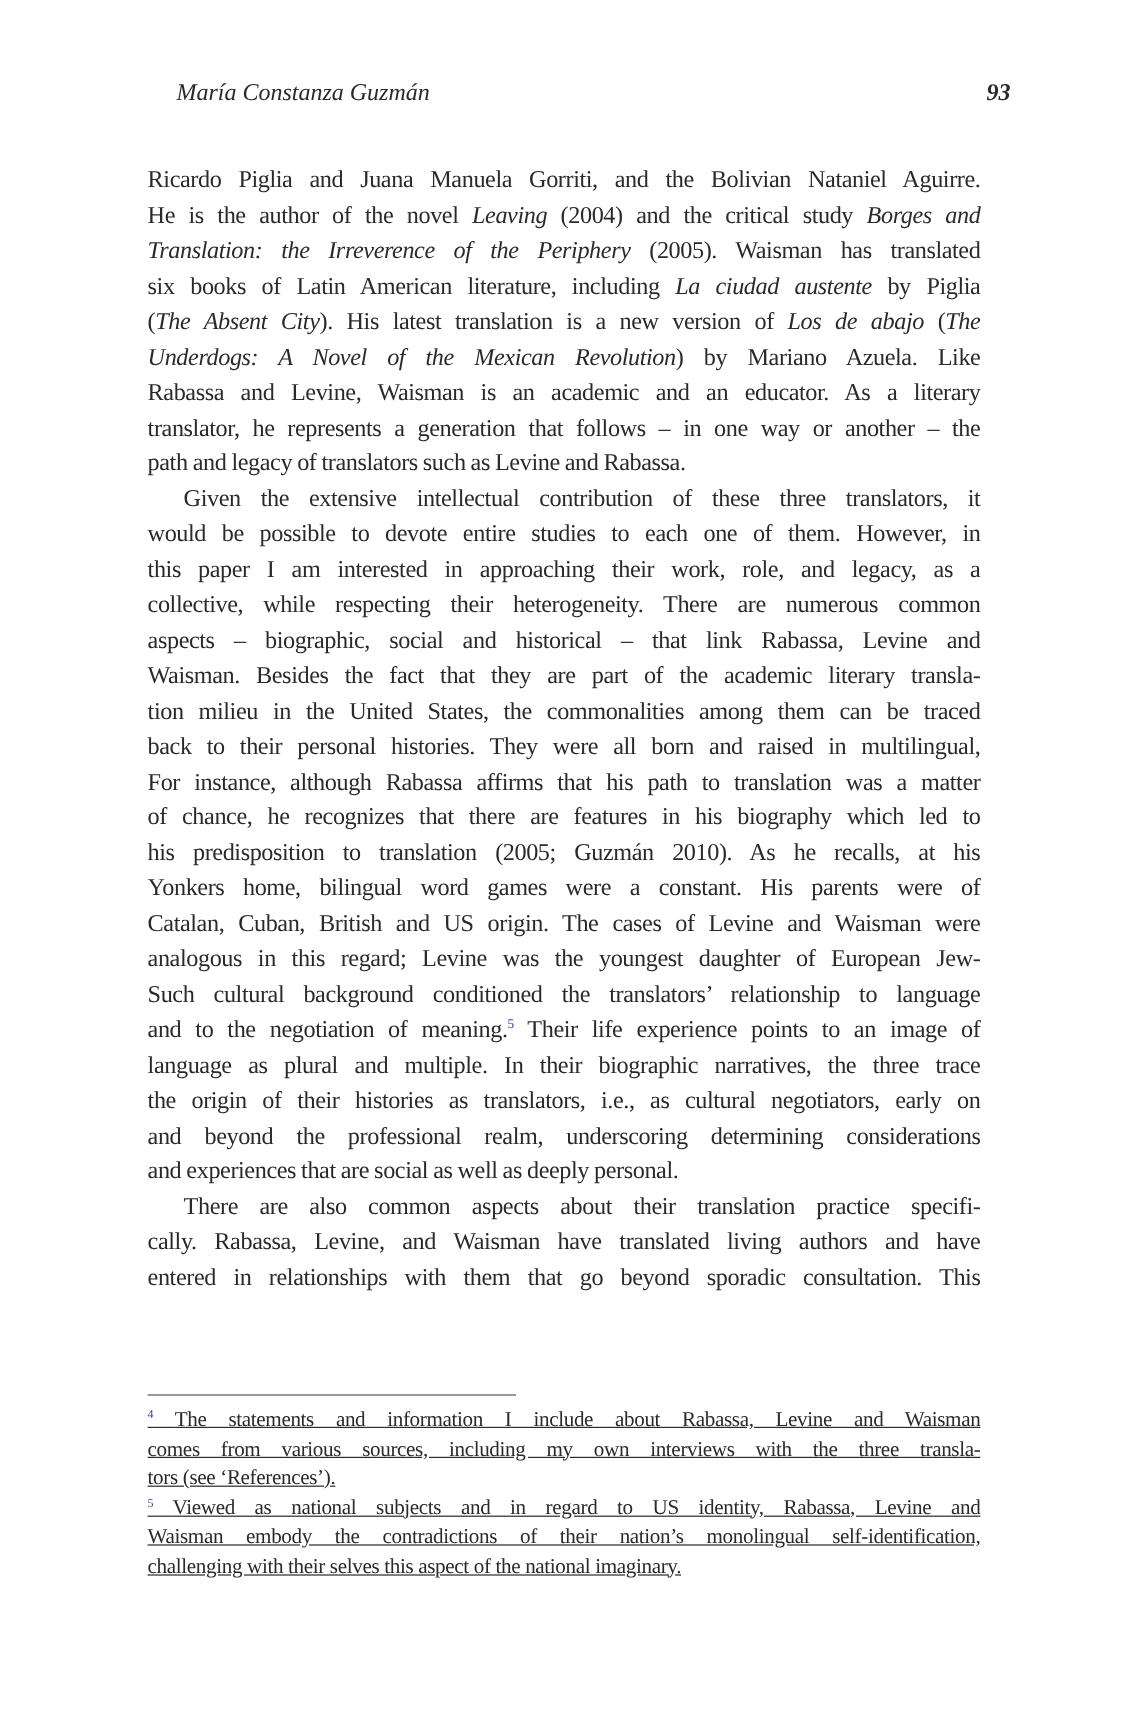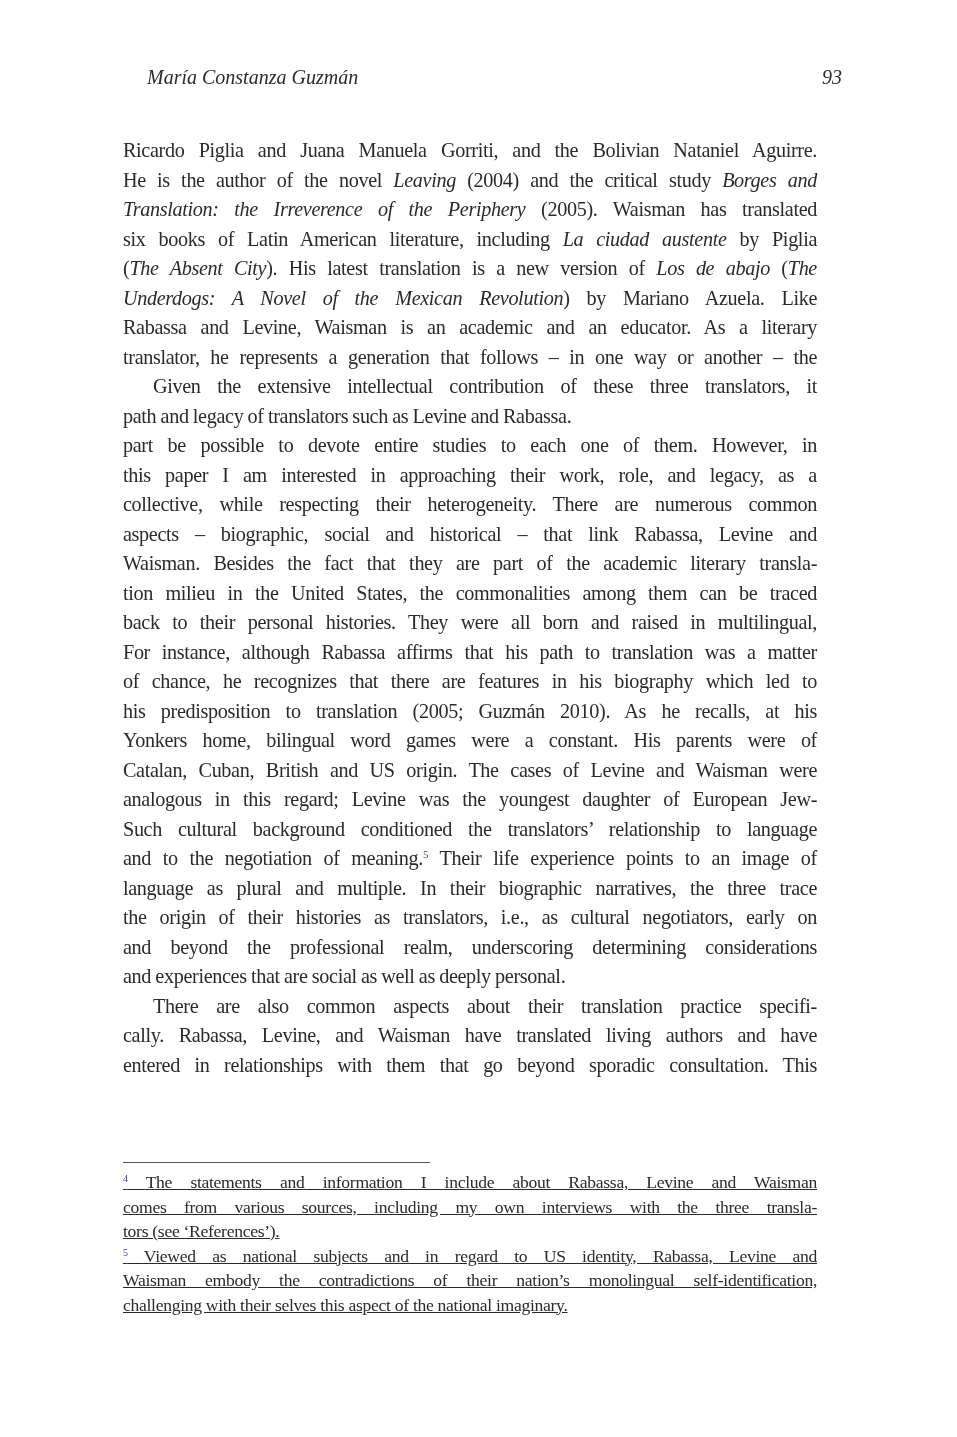--- a/index.html
+++ b/index.html
@@ -1,21 +1,21 @@
 <!DOCTYPE html>
 <html><head>
   <meta charset="utf-8">
   <style>
     html, body { margin: 0; padding: 0; background: #ffffff; }
     body { width: 957px; height: 1437px; position: relative; overflow: hidden;
            font-family: "Liberation Serif", serif; color: #2a2a2a; }
     .header { position: absolute; top: 66px; left: 122px; width: 695px; height: 26px;
               font-style: italic; font-size: 20px; margin-left: 25px; }
     .header .author { position: absolute; left: 0; top: 0; }
-    .header .pageno { position: absolute; right: 0; top: 0; }
+    .header .pageno { position: absolute; right: 0; top: 0; font-weight: bold; }
     .body { position: absolute; top: 136px; left: 123px; width: 694px; }
     .line { display: block; height: 29.5px; line-height: 29.5px; font-size: 20.2px;
             text-align: justify; text-align-last: justify; white-space: nowrap;
             letter-spacing: -0.35px; word-spacing: -0.5px; }
     .line.last { text-align-last: left; }
     .line.indent { padding-left: 30px; }
     i { font-style: italic; }
     sup.fn { color: #3a3aa8; font-size: 11px; vertical-align: 7px; line-height: 0; }
     .rule { position: absolute; top: 1162px; left: 123px; width: 307px; height: 1px; background: #555; }
     .notes { position: absolute; top: 1170px; left: 123px; width: 694px; }
@@ -34,23 +34,23 @@
 
 <div class="body">
   <span class="line">Ricardo Piglia and Juana Manuela Gorriti, and the Bolivian Nataniel Aguirre.</span>
   <span class="line"><span>He is the author of the novel </span><i>Leaving</i><span> (2004) and the critical study </span><i>Borges and</i></span>
   <span class="line"><i>Translation: the Irreverence of the Periphery</i><span> (2005). Waisman has translated</span></span>
   <span class="line"><span>six books of Latin American literature, including </span><i>La ciudad austente</i><span> by Piglia</span></span>
   <span class="line"><span>(</span><i>The Absent City</i><span>). His latest translation is a new version of </span><i>Los de abajo</i><span> (</span><i>The</i></span>
   <span class="line"><i>Underdogs: A Novel of the Mexican Revolution</i><span>) by Mariano Azuela. Like</span></span>
   <span class="line">Rabassa and Levine, Waisman is an academic and an educator. As a literary</span>
   <span class="line">translator, he represents a generation that follows – in one way or another – the</span>
+  <span class="line last">path and legacy of translators such as Levine and Rabassa.</span>
   <span class="line indent">Given the extensive intellectual contribution of these three translators, it</span>
-  <span class="line last">path and legacy of translators such as Levine and Rabassa.</span>
-  <span class="line">part be possible to devote entire studies to each one of them. However, in</span>
+  <span class="line">would be possible to devote entire studies to each one of them. However, in</span>
   <span class="line">this paper I am interested in approaching their work, role, and legacy, as a</span>
   <span class="line">collective, while respecting their heterogeneity. There are numerous common</span>
   <span class="line">aspects – biographic, social and historical – that link Rabassa, Levine and</span>
   <span class="line">Waisman. Besides the fact that they are part of the academic literary transla-</span>
   <span class="line">tion milieu in the United States, the commonalities among them can be traced</span>
   <span class="line">back to their personal histories. They were all born and raised in multilingual,</span>
   <span class="line">For instance, although Rabassa affirms that his path to translation was a matter</span>
   <span class="line">of chance, he recognizes that there are features in his biography which led to</span>
   <span class="line">his predisposition to translation (2005; Guzmán 2010). As he recalls, at his</span>
   <span class="line">Yonkers home, bilingual word games were a constant. His parents were of</span>

